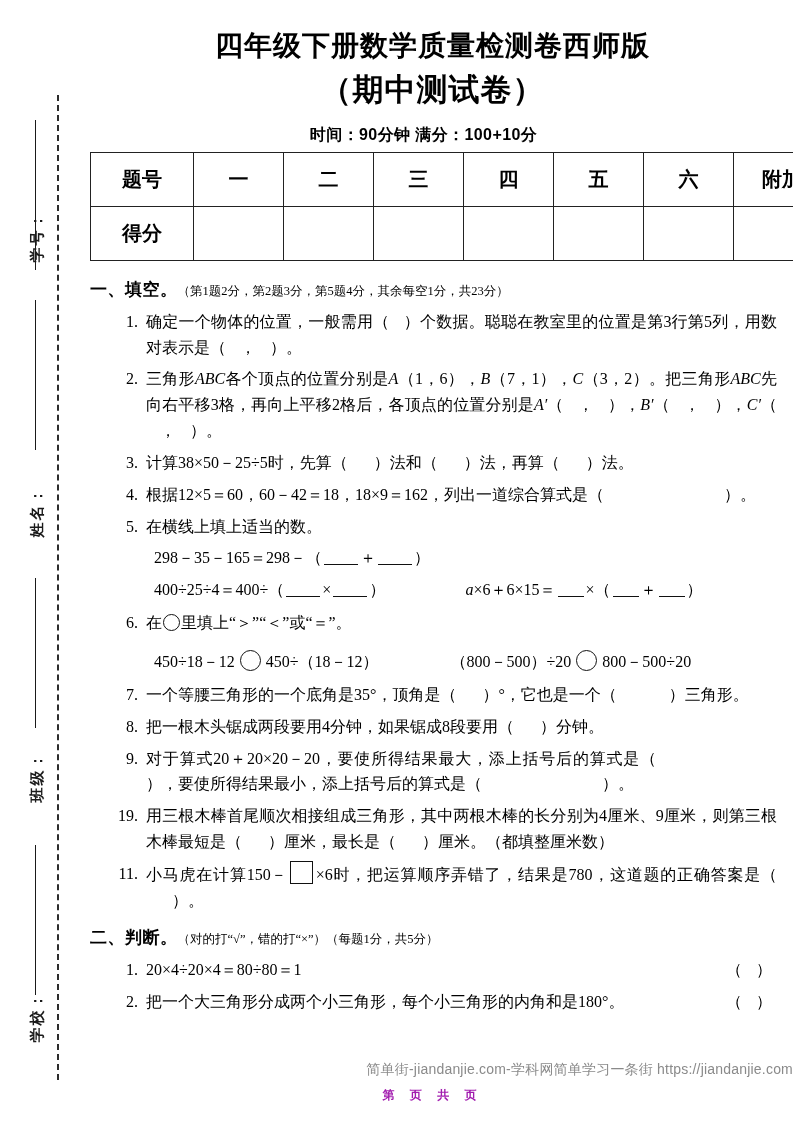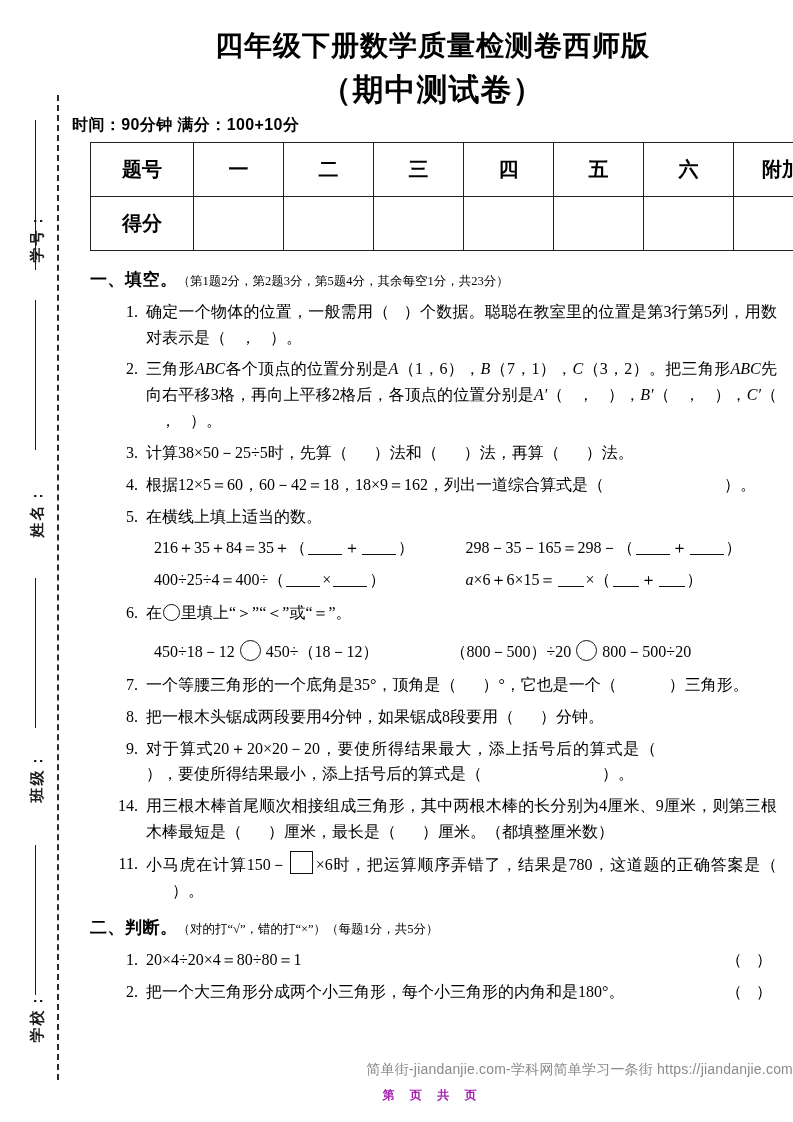--- a/index.html
+++ b/index.html
@@ -82,23 +82,23 @@
     font-size: 31px;
     font-weight: 700;
     letter-spacing: 1px;
     line-height: 1.35;
     margin-top: 6px;
     color: #000;
   }
 
   
   #exam-meta {
-    margin-top: 4px;
+    margin-top: 14px;
     padding-right: 18px;
-    text-align: left;
+    text-align: center;
     font-family: "Liberation Sans", "DejaVu Sans", sans-serif;
     font-size: 16px;
     font-weight: 700;
     letter-spacing: 0.4px;
   }
 
   
   #score-table-wrap {
     margin: 6px 16px 0 18px;
   }
@@ -330,23 +330,20 @@
       <div class="q-num">4.</div>
       <div class="q-body"><span>根据12×5＝60，60－42＝18，18×9＝162，列出一道综合算式是（</span><span style="display:inline-block;width:120px;"></span><span>）。</span></div>
     </div>
 
     <div class="q">
       <div class="q-num">5.</div>
       <div class="q-body">
         <span>在横线上填上适当的数。</span>
         <div class="eq-grid">
           <div class="eq-col">
-            <div class="eq-row"><span>216＋35＋84＝35＋（</span><span class="blank-line"></span><span>＋</span><span class="blank-line"></span><span>）</span></div>
-          </div>
-          <div class="eq-col">
             <div class="eq-row"><span>298－35－165＝298－（</span><span class="blank-line"></span><span>＋</span><span class="blank-line"></span><span>）</span></div>
           </div>
         </div>
         <div class="eq-grid">
           <div class="eq-col">
             <div class="eq-row"><span>400÷25÷4＝400÷（</span><span class="blank-line"></span><span>×</span><span class="blank-line"></span><span>）</span></div>
           </div>
           <div class="eq-col">
             <div class="eq-row"><i>a</i><span>×6＋6×15＝</span><span class="blank-line sm"></span><span>×（</span><span class="blank-line sm"></span><span>＋</span><span class="blank-line sm"></span><span>）</span></div>
           </div>
@@ -373,21 +370,21 @@
       <div class="q-num">8.</div>
       <div class="q-body"><span>把一根木头锯成两段要用4分钟，如果锯成8段要用（</span><span class="sp-lg"></span><span>）分钟。</span></div>
     </div>
 
     <div class="q">
       <div class="q-num">9.</div>
       <div class="q-body"><span>对于算式20＋20×20－20，要使所得结果最大，添上括号后的算式是（</span><span style="display:inline-block;width:120px;"></span><span>），要使所得结果最小，添上括号后的算式是（</span><span style="display:inline-block;width:120px;"></span><span>）。</span></div>
     </div>
 
     <div class="q">
-      <div class="q-num">14.</div>
+      <div class="q-num">19.</div>
       <div class="q-body"><span>用三根木棒首尾顺次相接组成三角形，其中两根木棒的长分别为4厘米、9厘米，则第三根木棒最短是（</span><span class="sp-lg"></span><span>）厘米，最长是（</span><span class="sp-lg"></span><span>）厘米。（都填整厘米数）</span></div>
     </div>
 
     <div class="q">
       <div class="q-num">11.</div>
       <div class="q-body"><span>小马虎在计算150－</span><span class="box-blank"></span><span>×6时，把运算顺序弄错了，结果是780，这道题的正确答案是（</span><span class="sp-lg"></span><span>）。</span></div>
     </div>
 
     <div class="section-head">
       <span class="sec-title">二、判断。</span><span class="sec-note">（对的打“√”，错的打“×”）（每题1分，共5分）</span>

